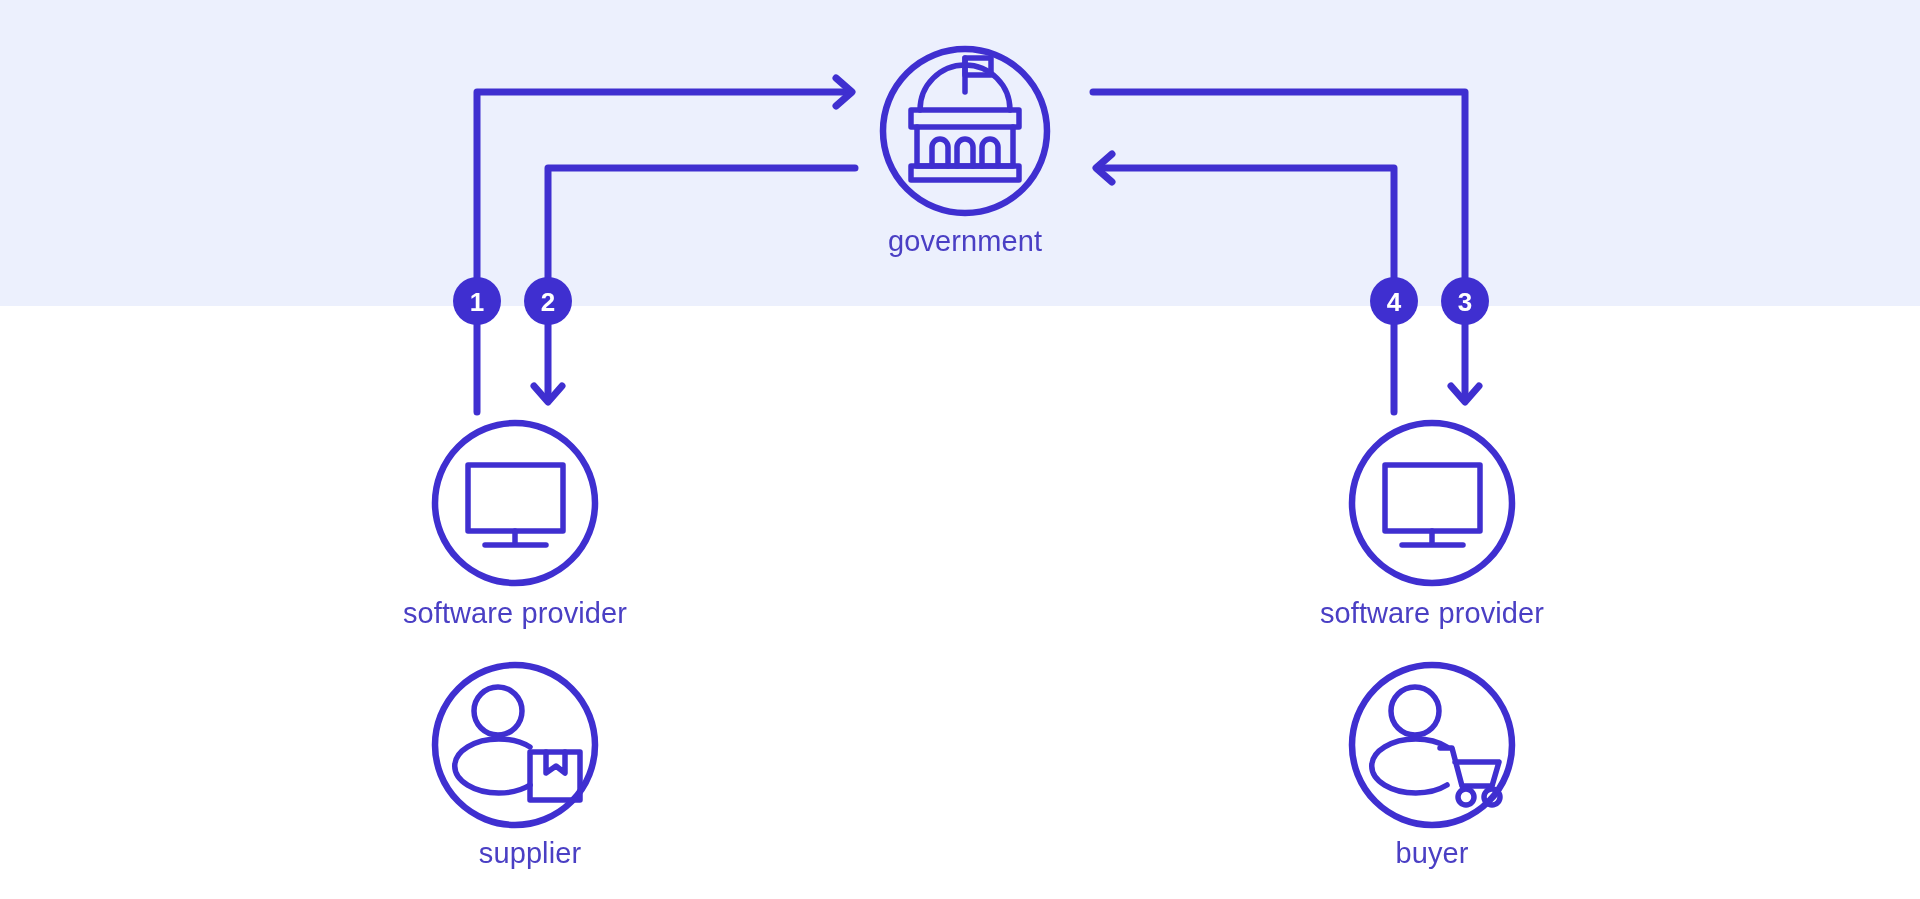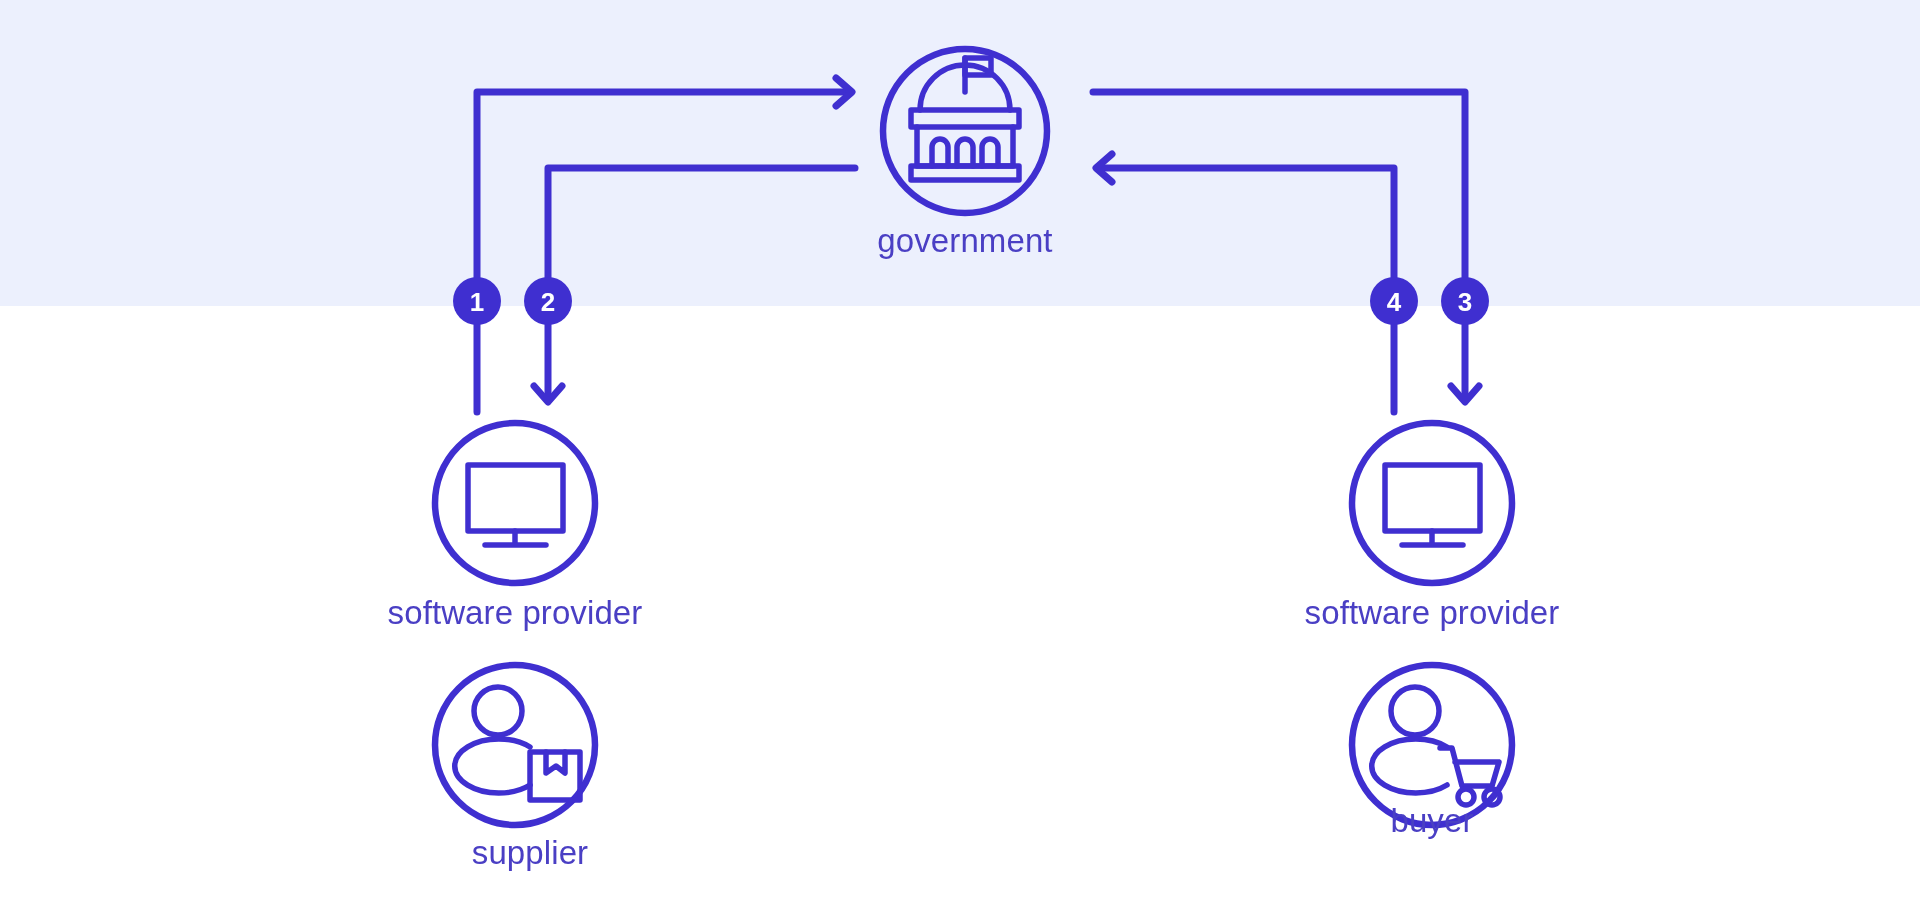--- a/index.html
+++ b/index.html
@@ -29,21 +29,21 @@
   
   svg.diagram {
     position: absolute;
     left: 0; top: 0;
     width: 1920px;
     height: 899px;
   }
   .node-label {
     position: absolute;
     color: #4a3fc4;
-    font-size: 33px;
+    font-size: 29px;
     line-height: 34px;
     letter-spacing: 0.1px;
     text-align: center;
     white-space: nowrap;
     transform: translateX(-50%);
     font-weight: 400;
   }
   .badge-num {
     position: absolute;
     transform: translate(-50%, -50%);
@@ -161,15 +161,15 @@
 
   <div class="badge-num" style="left:477px;  top:302px;">1</div>
   <div class="badge-num" style="left:548px;  top:302px;">2</div>
   <div class="badge-num" style="left:1394px; top:302px;">4</div>
   <div class="badge-num" style="left:1465px; top:302px;">3</div>
 
   <div class="node-label" style="left:965px;  top:224px;">government</div>
   <div class="node-label" style="left:515px;  top:596px;">software provider</div>
   <div class="node-label" style="left:530px;  top:836px;">supplier</div>
   <div class="node-label" style="left:1432px; top:596px;">software provider</div>
-  <div class="node-label" style="left:1432px; top:804px;">buyer</div>
+  <div class="node-label" style="left:1432px; top:836px;">buyer</div>
 
 </div>
 
 </body></html>

